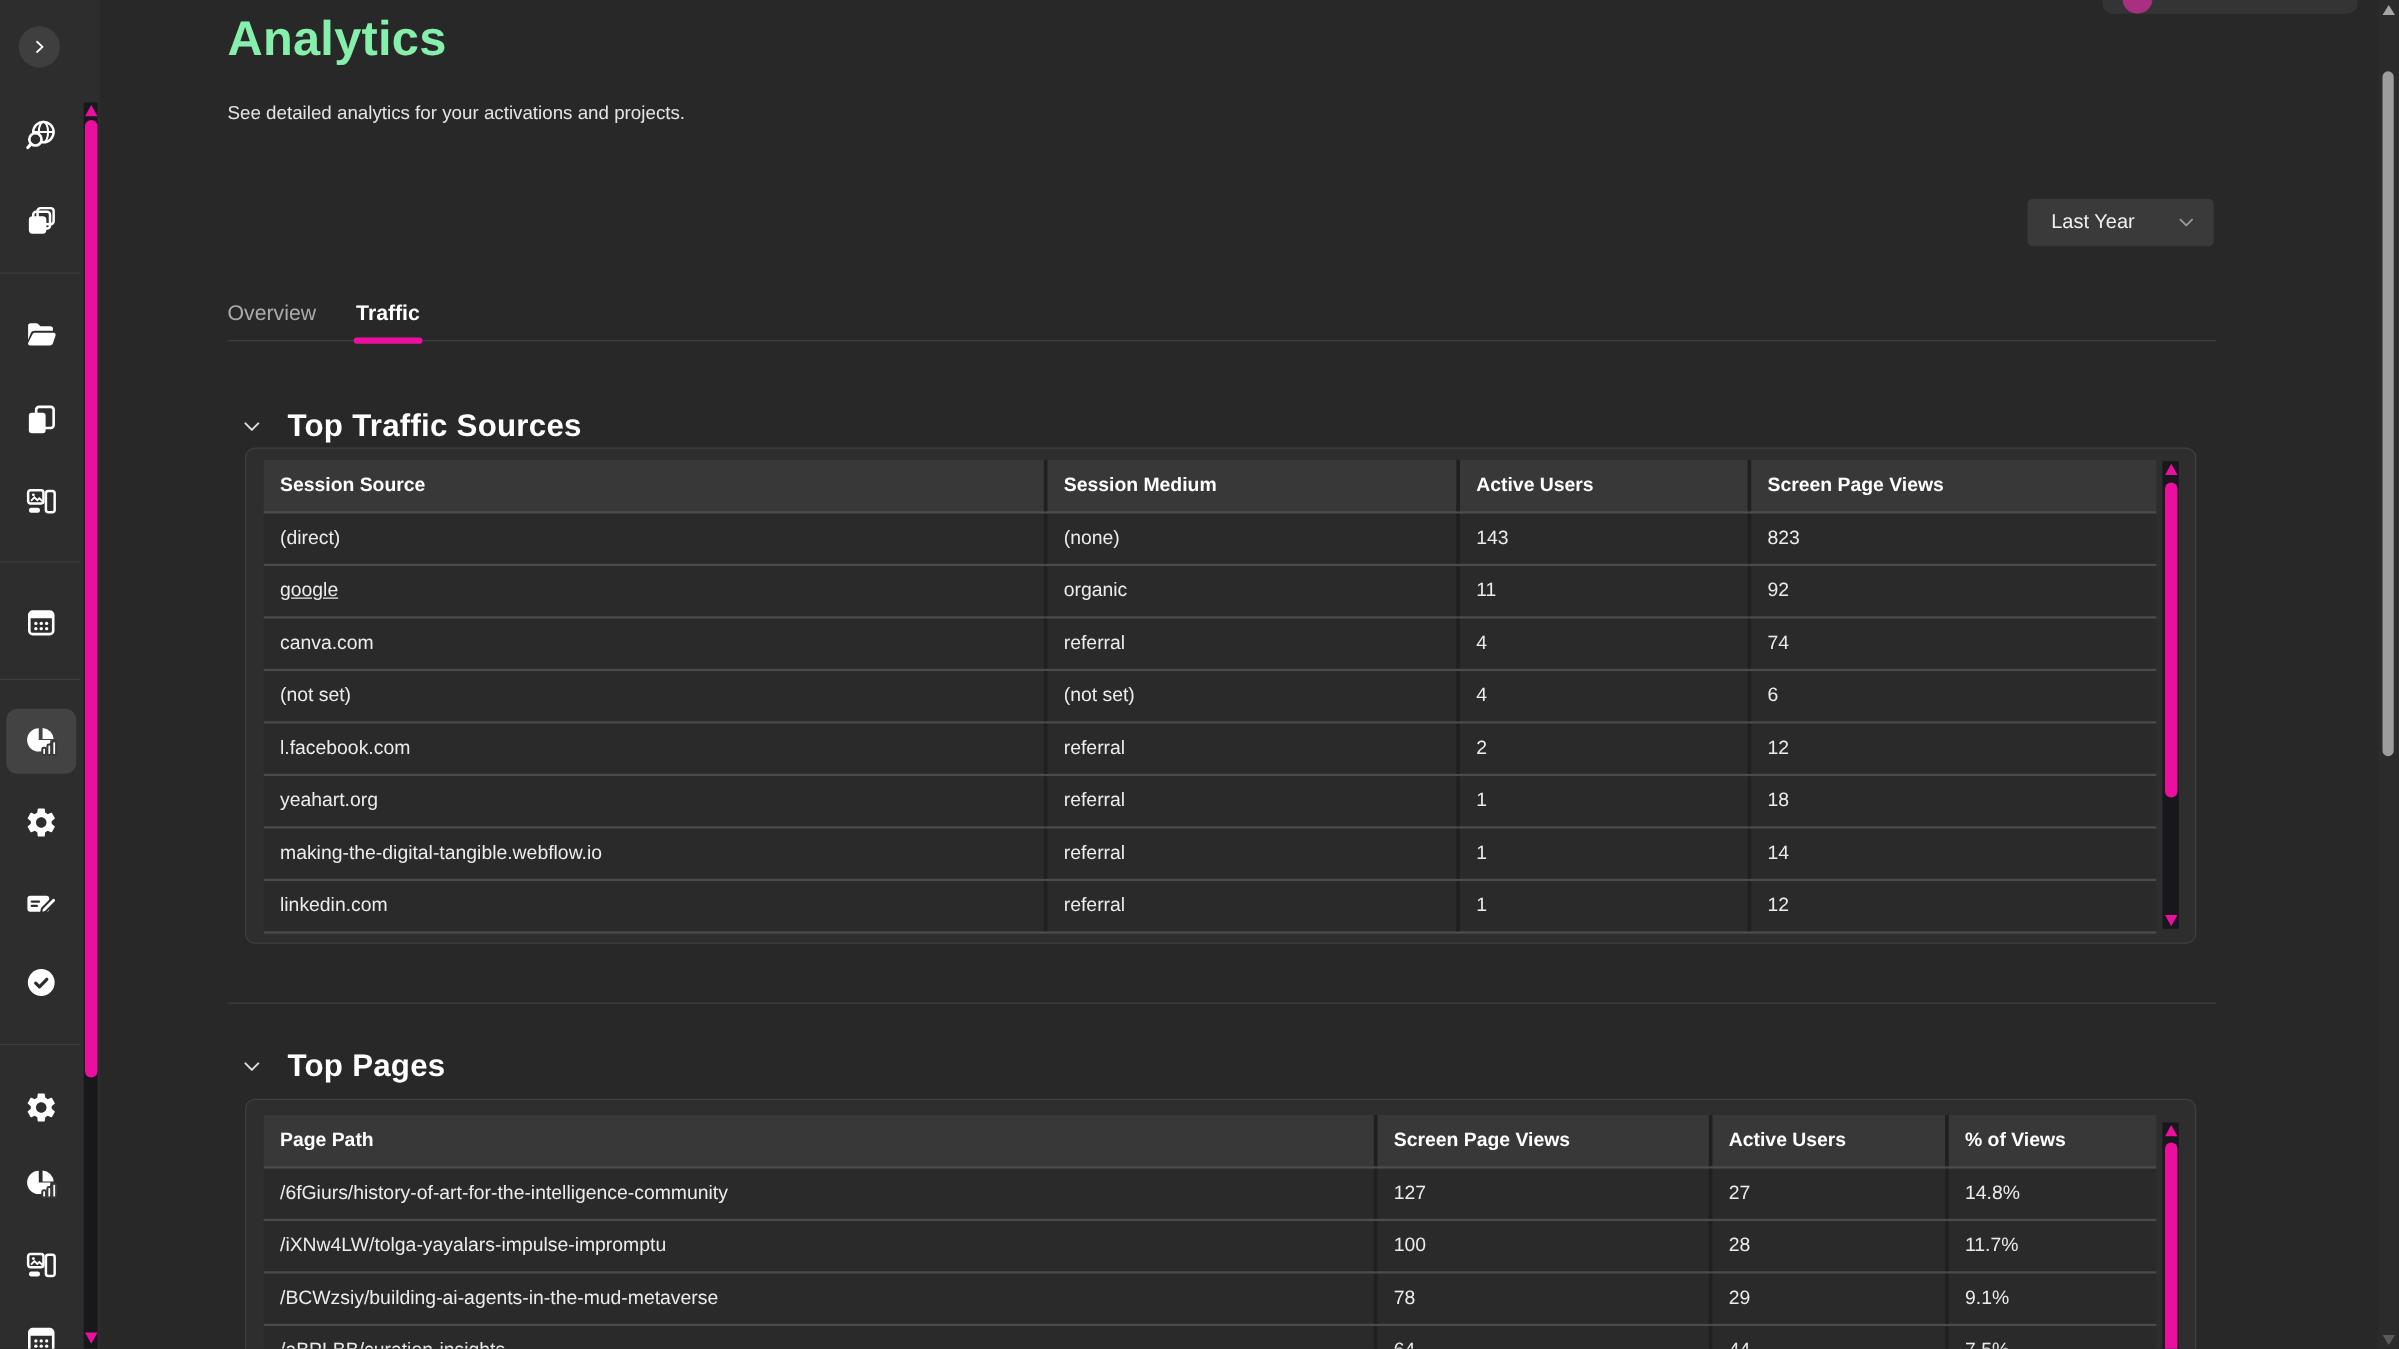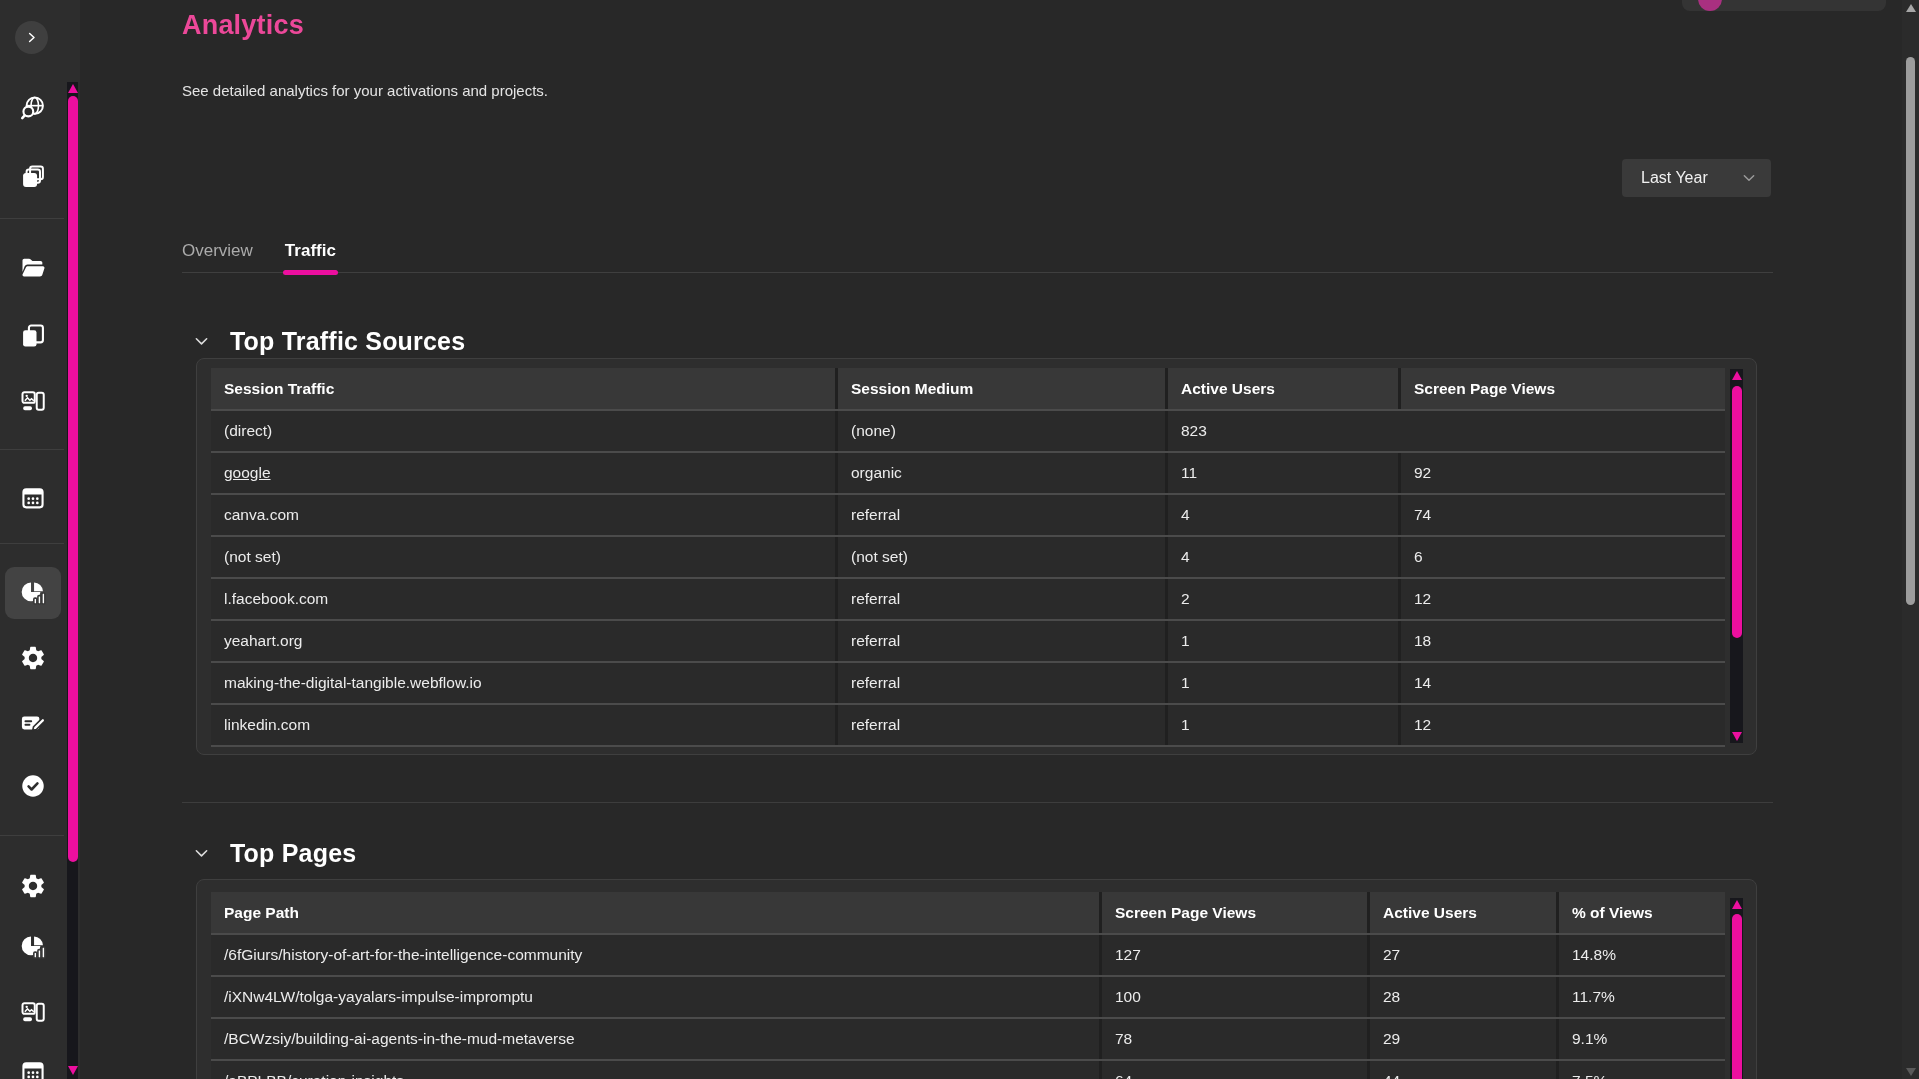--- a/index.html
+++ b/index.html
@@ -23,21 +23,21 @@
   .side-item.active{background:#434343;}
   .side-item svg{width:28px;height:28px;}
   .side-divider{position:absolute;left:0;width:64px;height:1px;background:#3e3e3e;}
   .sb-track{position:absolute;left:67px;top:82px;width:11px;height:997px;background:#17171c;}
   .sb-thumb{position:absolute;left:67.5px;top:96px;width:10px;height:766px;background:var(--accent);border-radius:5px;}
   .tri{width:0;height:0;position:absolute;}
   .sb-up{left:68px;top:84px;border-left:5px solid transparent;border-right:5px solid transparent;border-bottom:9px solid var(--accent);}
   .sb-down{left:68px;top:1066px;border-left:5px solid transparent;border-right:5px solid transparent;border-top:9px solid var(--accent);}
   
   .main{position:absolute;left:80px;top:0;width:1839px;height:1079px;}
-  .page-title{position:absolute;left:102px;top:10px;margin:0;font-size:27px;font-weight:700;color:#ec4899;letter-spacing:.2px;}
+  .page-title{position:absolute;left:102px;top:10px;margin:0;font-size:39px;font-weight:700;color:#86efac;letter-spacing:.2px;}
   .page-sub{position:absolute;left:102px;top:82px;margin:0;font-size:15px;color:#e4e4e4;}
   .user-pill{position:absolute;left:1602px;top:-19px;width:204px;height:30px;border-radius:8px;background:#343434;overflow:hidden;cursor:pointer;}
   .user-dot{position:absolute;left:16px;top:6px;width:24px;height:24px;border-radius:50%;background:var(--avatar);}
   .range-btn{
     position:absolute;left:1542px;top:159px;width:149px;height:38px;border-radius:4px;background:#3a3a3a;border:none;
     color:#f1f1f1;font-size:16px;font-family:inherit;display:flex;align-items:center;cursor:pointer;padding:0 0 0 19px;
   }
   .range-btn svg{position:absolute;right:14px;top:11px;width:16px;height:16px;}
   .tabs{position:absolute;left:102px;top:230px;width:1591px;height:42px;border-bottom:1px solid #3f3f3f;display:flex;gap:32px;align-items:center;}
   .tab{position:relative;height:42px;display:flex;align-items:center;font-size:17px;color:#ababab;cursor:pointer;}
@@ -237,28 +237,29 @@
   <div class="sec-head" style="top:326px">
     <svg viewBox="0 0 24 24">
       <path d="M5.5 8.5l6.5 6.5 6.5-6.5" fill="none" stroke="#dddddd" stroke-width="2" stroke-linecap="round" stroke-linejoin="round"></path>
     </svg>
     <h2>Top Traffic Sources</h2>
   </div>
 
   <div class="card card1">
     <div class="tbl">
         <div class="tr thead">
-          <div class="th" style="width: 624px;">Session Traffic</div>
+          <div class="th" style="width: 624px;">Session Source</div>
           <div class="th" style="width: 330px;">Session Medium</div>
           <div class="th" style="width: 233px;">Active Users</div>
           <div class="th" style="width: 327px;">Screen Page Views</div>
         </div>
         <div class="tr">
           <div class="td" style="width: 624px; text-align: right;">(direct)</div>
           <div class="td" style="width: 330px;">(none)</div>
+          <div class="td" style="width: 233px;">143</div>
           <div class="td" style="width: 327px;">823</div>
         </div>
         <div class="tr">
           <div class="td" style="width: 624px; text-decoration: underline;">google</div>
           <div class="td" style="width: 330px;">organic</div>
           <div class="td" style="width: 233px;">11</div>
           <div class="td" style="width: 327px;">92</div>
         </div>
         <div class="tr">
           <div class="td" style="width: 624px;">canva.com</div>

